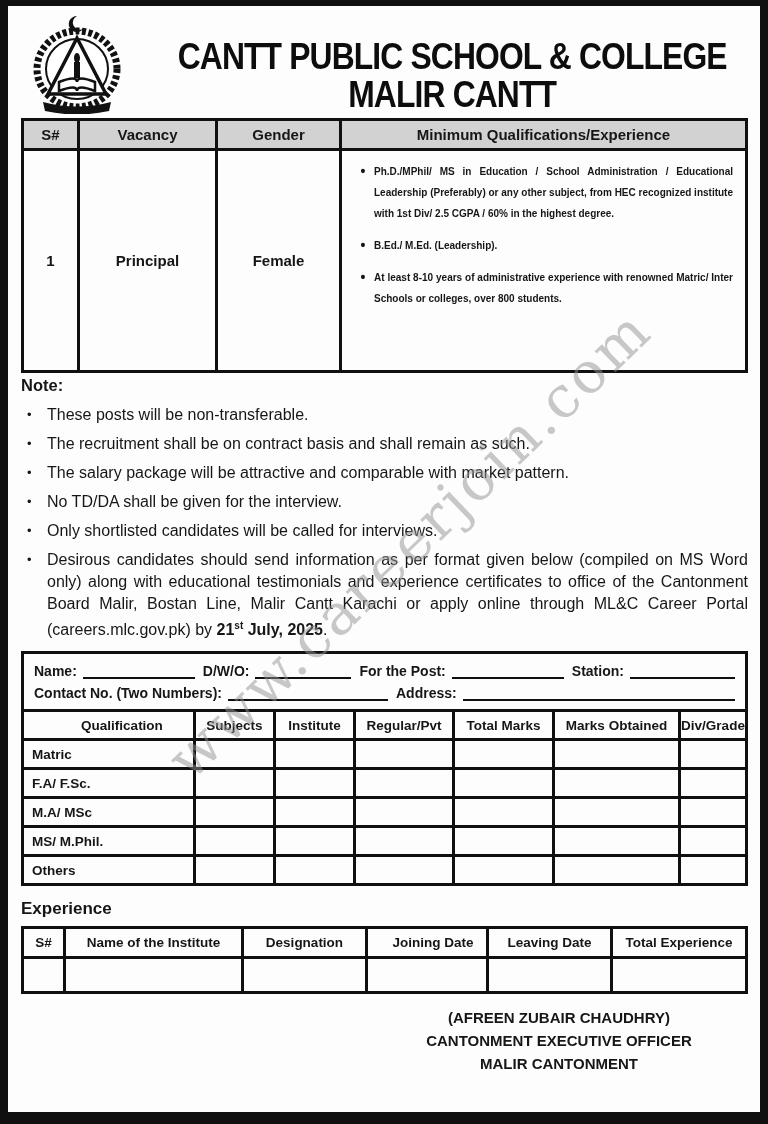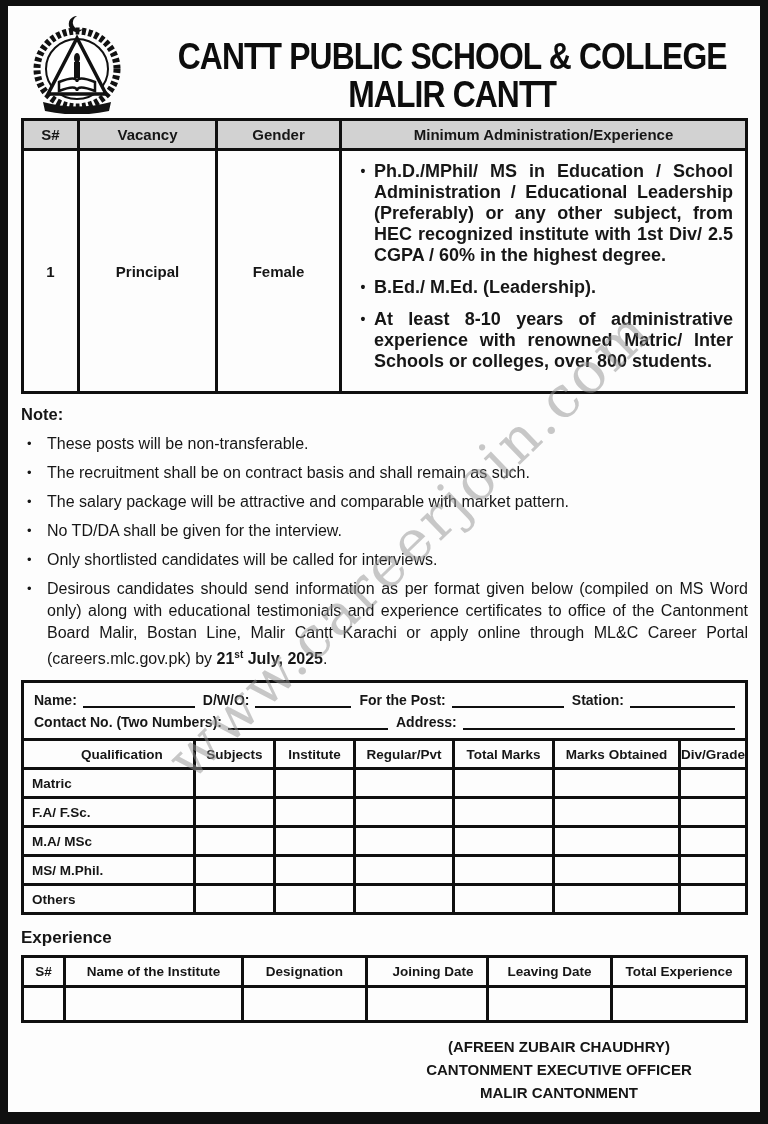--- a/index.html
+++ b/index.html
@@ -22,24 +22,24 @@
   
   table { border-collapse:collapse; width:100%; }
   .vtable { margin-top:4px; }
   .vtable th, .vtable td { border:3px solid #101010; }
   .vtable th { background:#d2d2d2; font-size:15px; font-weight:bold; height:30px; }
   .vtable td { vertical-align:middle; text-align:center; font-size:15px; font-weight:bold; }
   .vtable .c-sno { width:56px; } .vtable .c-vac { width:138px; } .vtable .c-gen { width:124px; }
   .qual-cell { text-align:left !important; vertical-align:top !important; padding:10px 12px 8px 10px; height:222px; }
   .bullet-row { display:flex; margin-bottom:11px; }
   .bullet-glyph { flex:0 0 22px; font-size:14px; line-height:21px; text-align:center; }
-  .bullet-text { flex:1 1 auto; font-size:18px; font-weight:bold; line-height:21px; text-align:justify; }
-
-  
-  .note { margin-top:9px; }
+  .bullet-text { flex:1 1 auto; font-size:10px; font-weight:bold; line-height:21px; text-align:justify; }
+
+  
+  .note { margin-top:1px; }
   .note-heading { font-size:16.5px; font-weight:bold; line-height:22px; }
   .note-item { display:flex; margin-top:8px; }
   .note-bullet { flex:0 0 26px; font-size:13px; line-height:21px; padding-left:6px; }
   .note-text { flex:1 1 auto; font-size:16px; font-weight:normal; line-height:21px; }
   .note-text.justify { text-align:justify; line-height:22px; }
 
   
   .form-box { margin-top:10px; border:3px solid #101010; border-bottom:none; padding:7px 10px 6px 10px; }
   .form-row { display:flex; align-items:flex-end; font-size:14px; font-weight:bold; line-height:20px;justify-content:space-between; }
   .form-row + .form-row { margin-top:2px; }
@@ -106,21 +106,21 @@
     </div>
 
   </div>
 
   <table class="vtable">
     <thead>
       <tr>
         <th class="c-sno">S#</th>
         <th class="c-vac">Vacancy</th>
         <th class="c-gen">Gender</th>
-        <th>Minimum Administration/Experience</th>
+        <th>Minimum Qualifications/Experience</th>
       </tr>
     </thead>
     <tbody>
       <tr>
         <td>1</td>
         <td>Principal</td>
         <td>Female</td>
         <td class="qual-cell">
           <div class="bullet-row">
             <span class="bullet-glyph">•</span>

